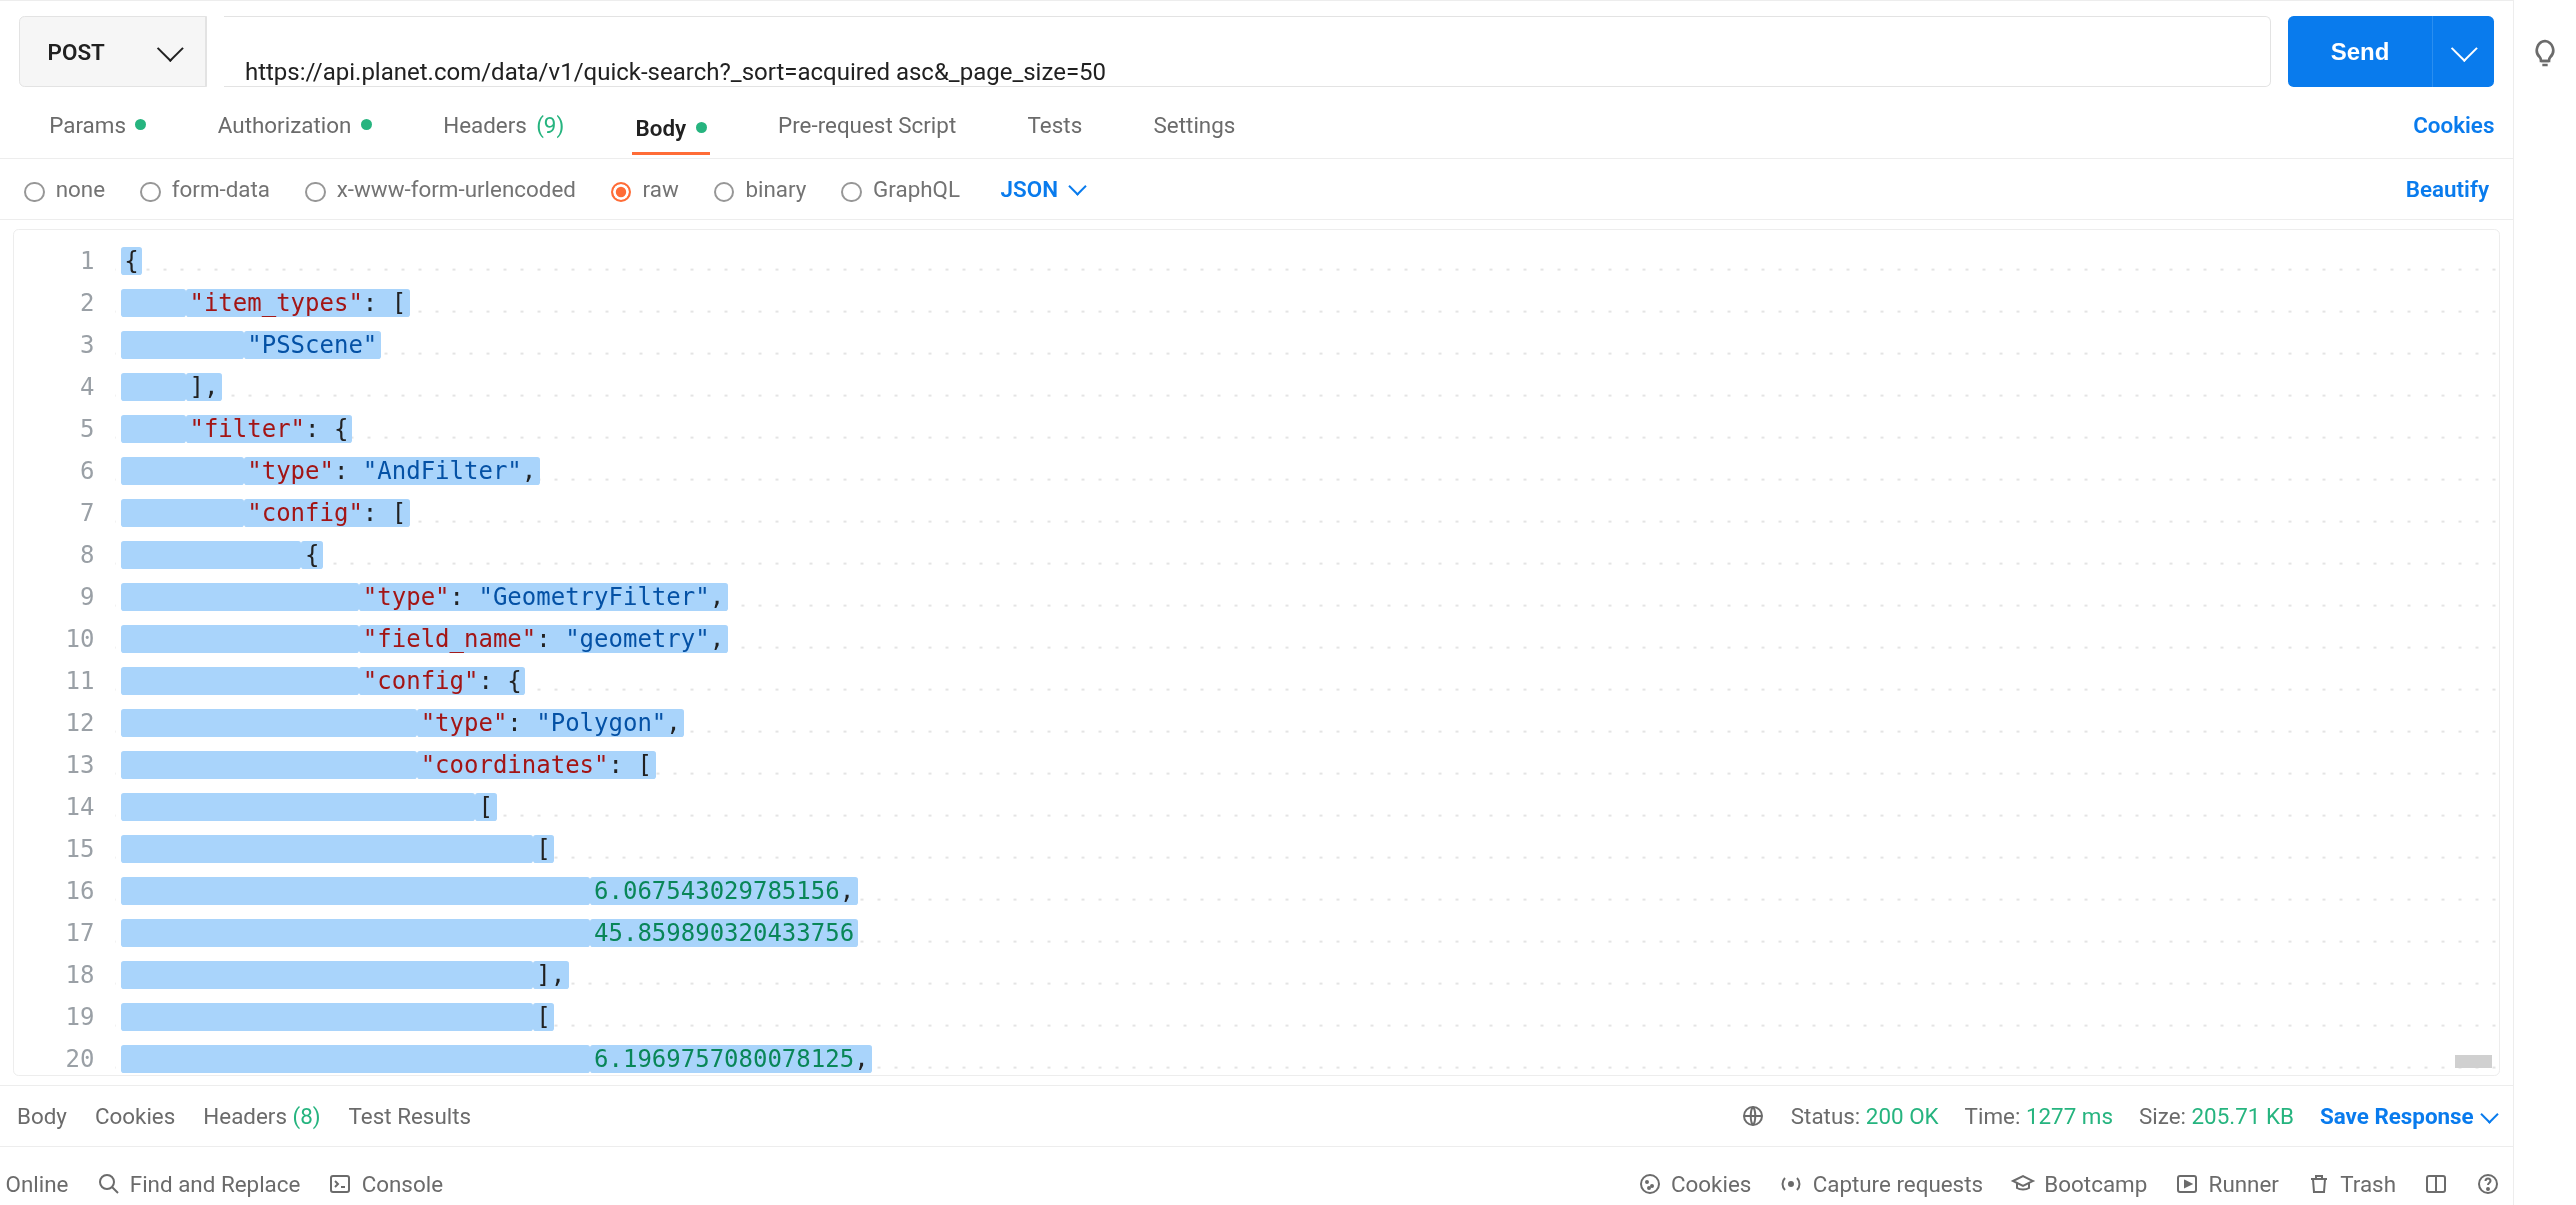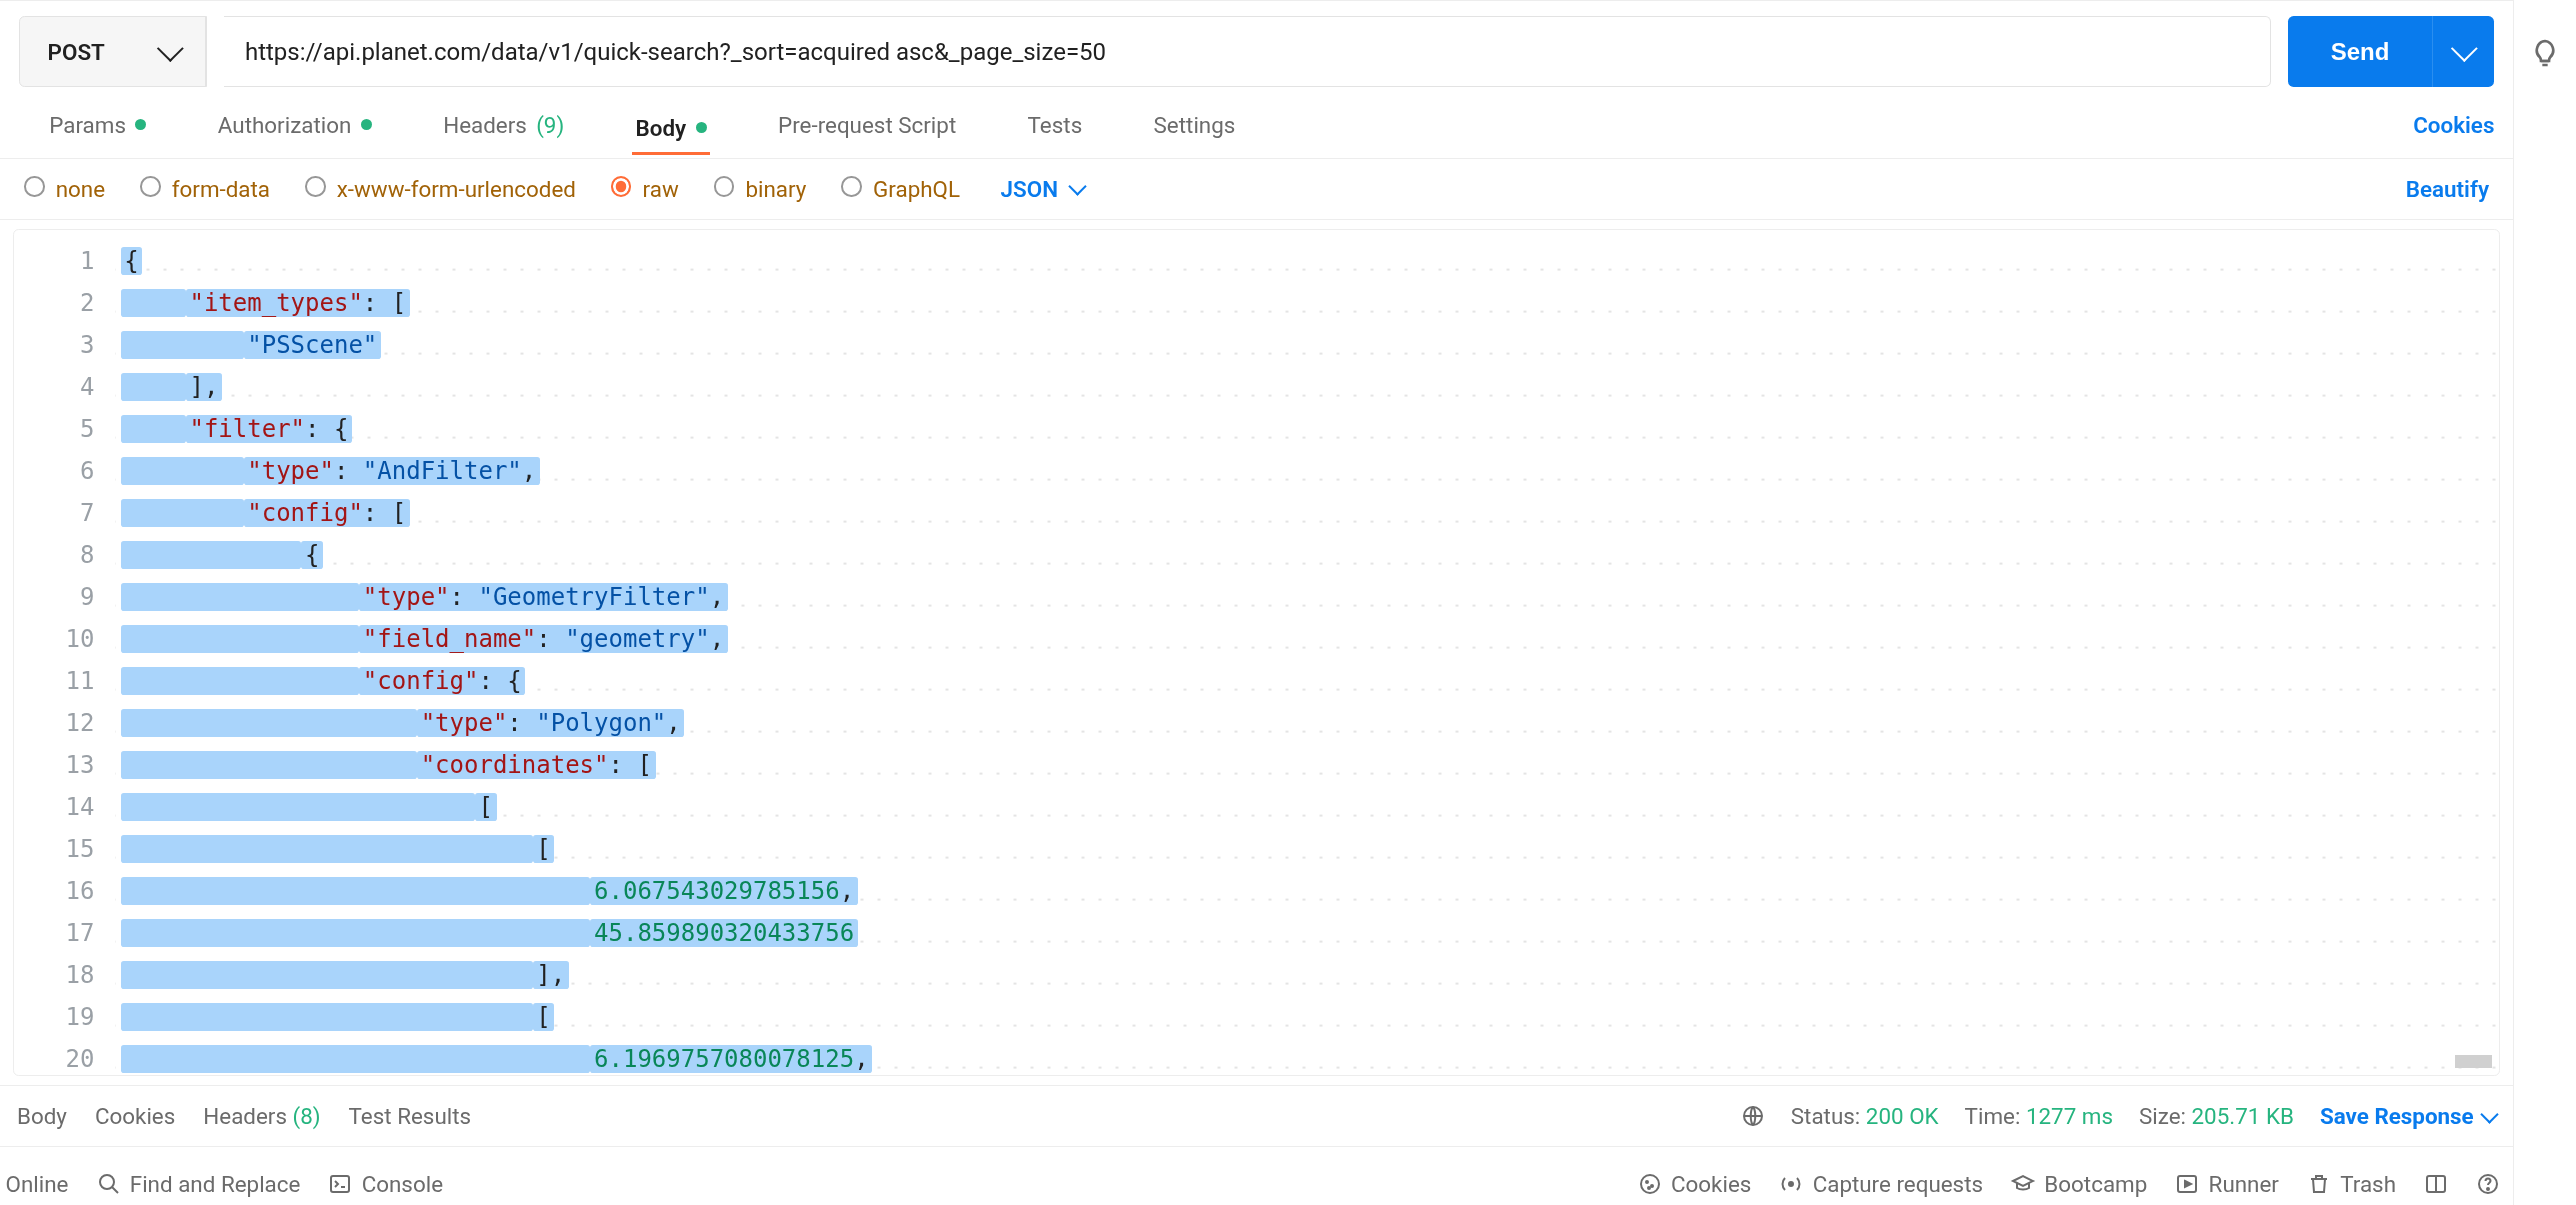--- a/index.html
+++ b/index.html
@@ -8,36 +8,36 @@
     font-size:22.4px; color:#212121; background:#fff;
   }
   .page{width:2576px;height:1206px;overflow:hidden;position:relative;display:flex;}
   .main{flex:1;min-width:0;display:flex;flex-direction:column;border-top:0.9px solid #ededed;}
   .right-rail{width:63px;border-left:0.9px solid #ededed;display:flex;flex-direction:column;align-items:center;padding-top:37px;gap:28px;}
 
   
   .url-row{display:flex;gap:17px;padding:15px 18.6px 17px;}
   .method-box{display:flex;align-items:flex-end;height:71px;border:0.9px solid #e3e3e3;border-radius:5.6px 0 0 5.6px;background:#f6f6f6;}
   .method-sel{display:flex;align-items:center;gap:56px;padding:0 26px 0 28px;font-weight:600;border-right:0.9px solid #e3e3e3;height:100%;}
-  .url-input{flex:1;border:0.9px solid #e3e3e3;border-left:0;border-radius:0 5.6px 5.6px 0;background:#fff;height:71px;padding:0 20.5px;display:flex;align-items:center;font-size:24px;}
+  .url-input{flex:1;border:0.9px solid #e3e3e3;border-left:0;border-radius:0 5.6px 5.6px 0;background:#fff;height:71px;padding:0 20.5px;display:flex;align-items:flex-end;font-size:24px;}
   .send-wrap{display:flex;height:71px;}
   .send-btn{background:#097bed;color:#fff;font-weight:600;font-size:24px;border:0;border-radius:5.6px 0 0 5.6px;padding:0 43px;cursor:pointer;}
   .send-drop{background:#097bed;color:#fff;border:0;border-left:0.9px solid #2a8ef0;border-radius:0 5.6px 5.6px 0;width:62px;display:flex;align-items:center;justify-content:center;}
 
   
   .req-tabs{display:flex;align-items:center;gap:37px;padding:0 18.6px 13px;border-bottom:0.9px solid #ededed;}
   .req-tabs .tab{color:#6b6b6b;display:flex;align-items:center;gap:9.3px;padding:7.5px 3.7px;cursor:pointer;margin-left:27px;}
   .req-tabs .tab.active{color:#212121;font-weight:600;border-bottom:3.7px solid #ff6c37;margin-bottom:-13px;padding-bottom:11.2px;}
   .cookies-link{margin-left:auto;color:#097bed;font-weight:600;}
   .dot{width:11.2px;height:11.2px;border-radius:50%;background:#26b47f;display:inline-block;}
   .count{color:#26b47f;}
 
   
   .type-row{display:flex;align-items:center;gap:35px;padding:17px 24px 17px;border-bottom:0.9px solid #ededed;}
-  .rad{display:flex;align-items:flex-start;gap:11.2px;color:#a16207;cursor:pointer;}
+  .rad{display:flex;align-items:flex-end;gap:11.2px;color:#737373;cursor:pointer;}
   .rad .r{width:20.5px;height:20.5px;border-radius:50%;border:2.8px solid #979797;background:#fff;}
   .rad.sel .r{border-color:#ff6c37;background:#ff6c37;box-shadow:inset 0 0 0 2.8px #fff;}
   .lang-sel{color:#097bed;font-weight:600;display:flex;align-items:center;gap:13px;margin-left:5.6px;}
   .beautify{margin-left:auto;color:#097bed;font-weight:600;}
 
   
   .editorwrap{flex:1;padding:9.3px 13px;overflow:hidden;position:relative;}
   .editor{display:flex;height:100%;border:0.9px solid #ededed;border-radius:5.6px;overflow:hidden;position:relative;}
   .gutter{width:101px;text-align:right;padding:9.3px 20.5px 9.3px 0;font-family:ui-monospace,Menlo,Consolas,monospace;font-size:24px;color:#9aa0a6;line-height:42px;}
   .code{flex:1;padding:9.3px 0 9.3px 5.6px;font-family:ui-monospace,Menlo,Consolas,monospace;font-size:24px;line-height:42px;white-space:pre;overflow:hidden;position:relative;

